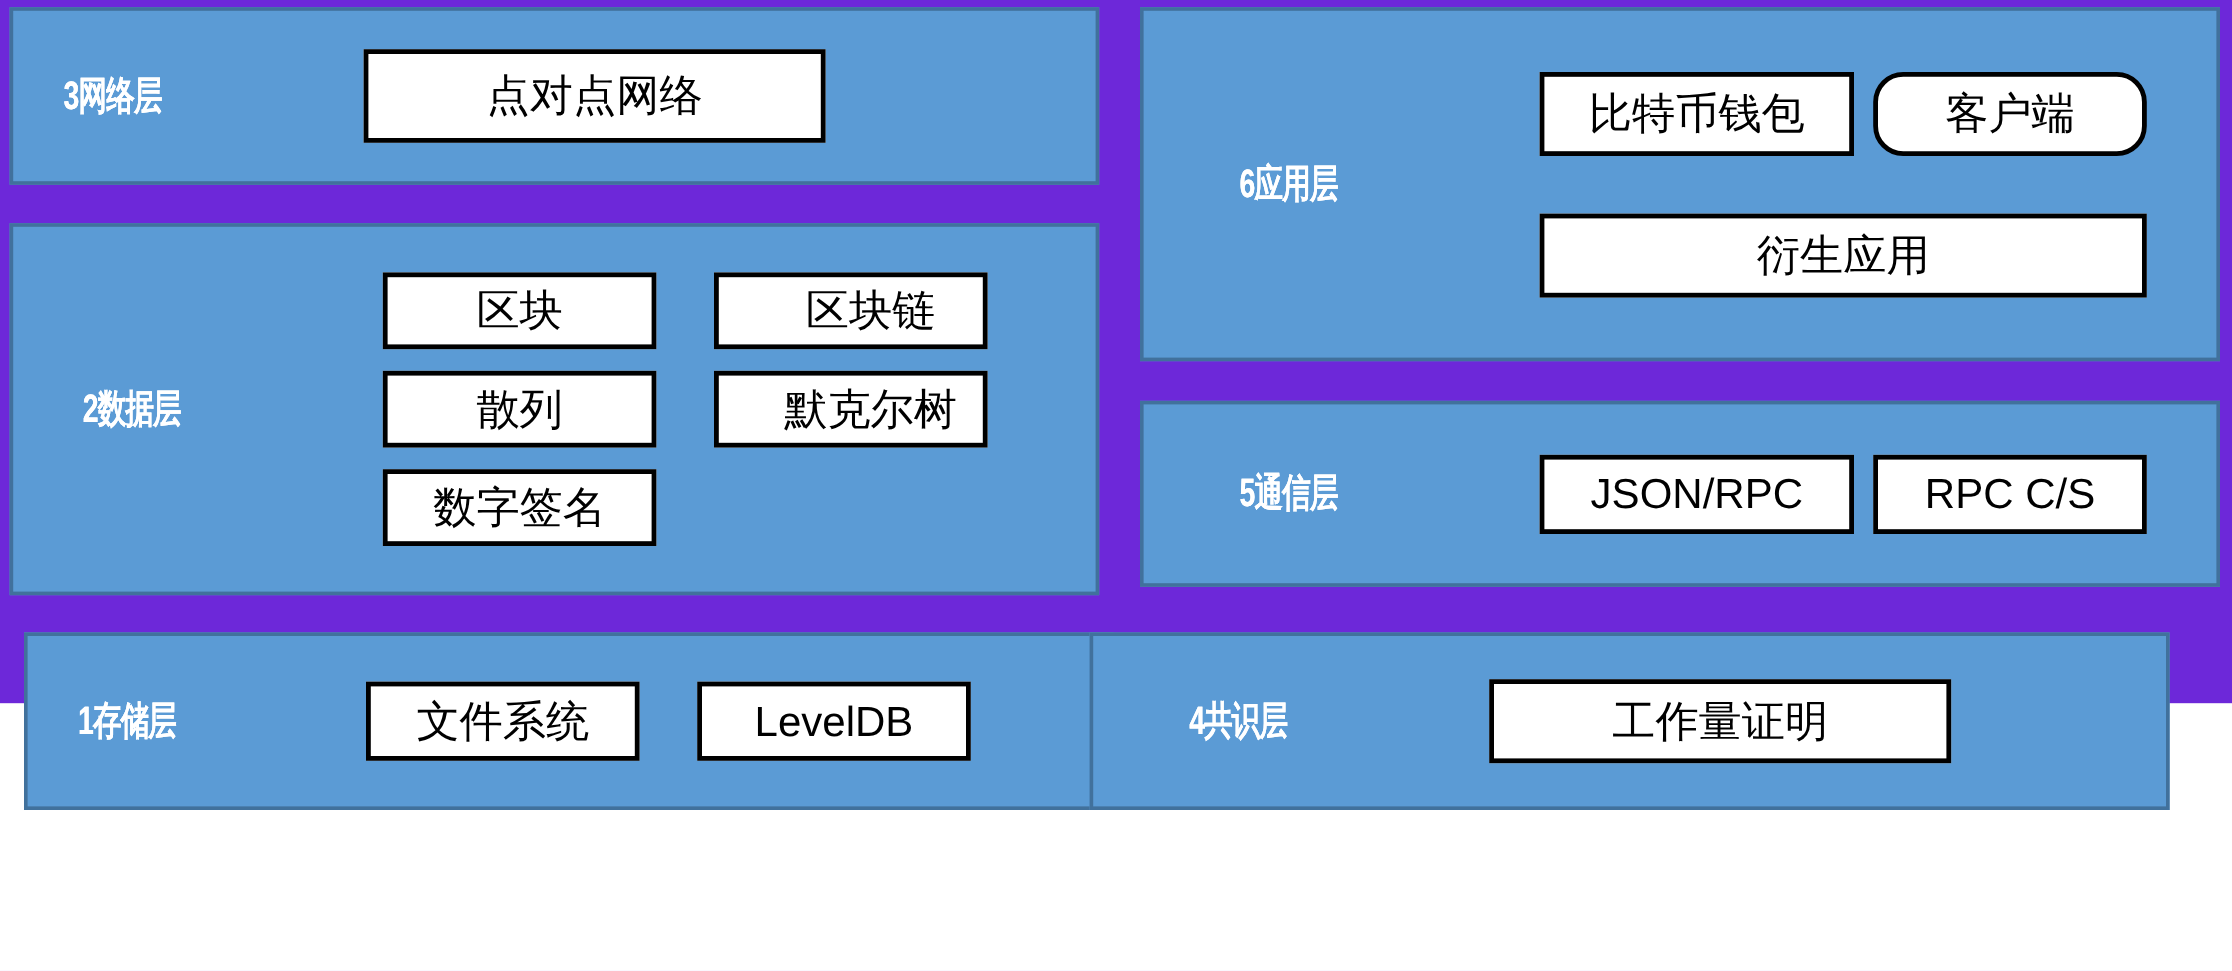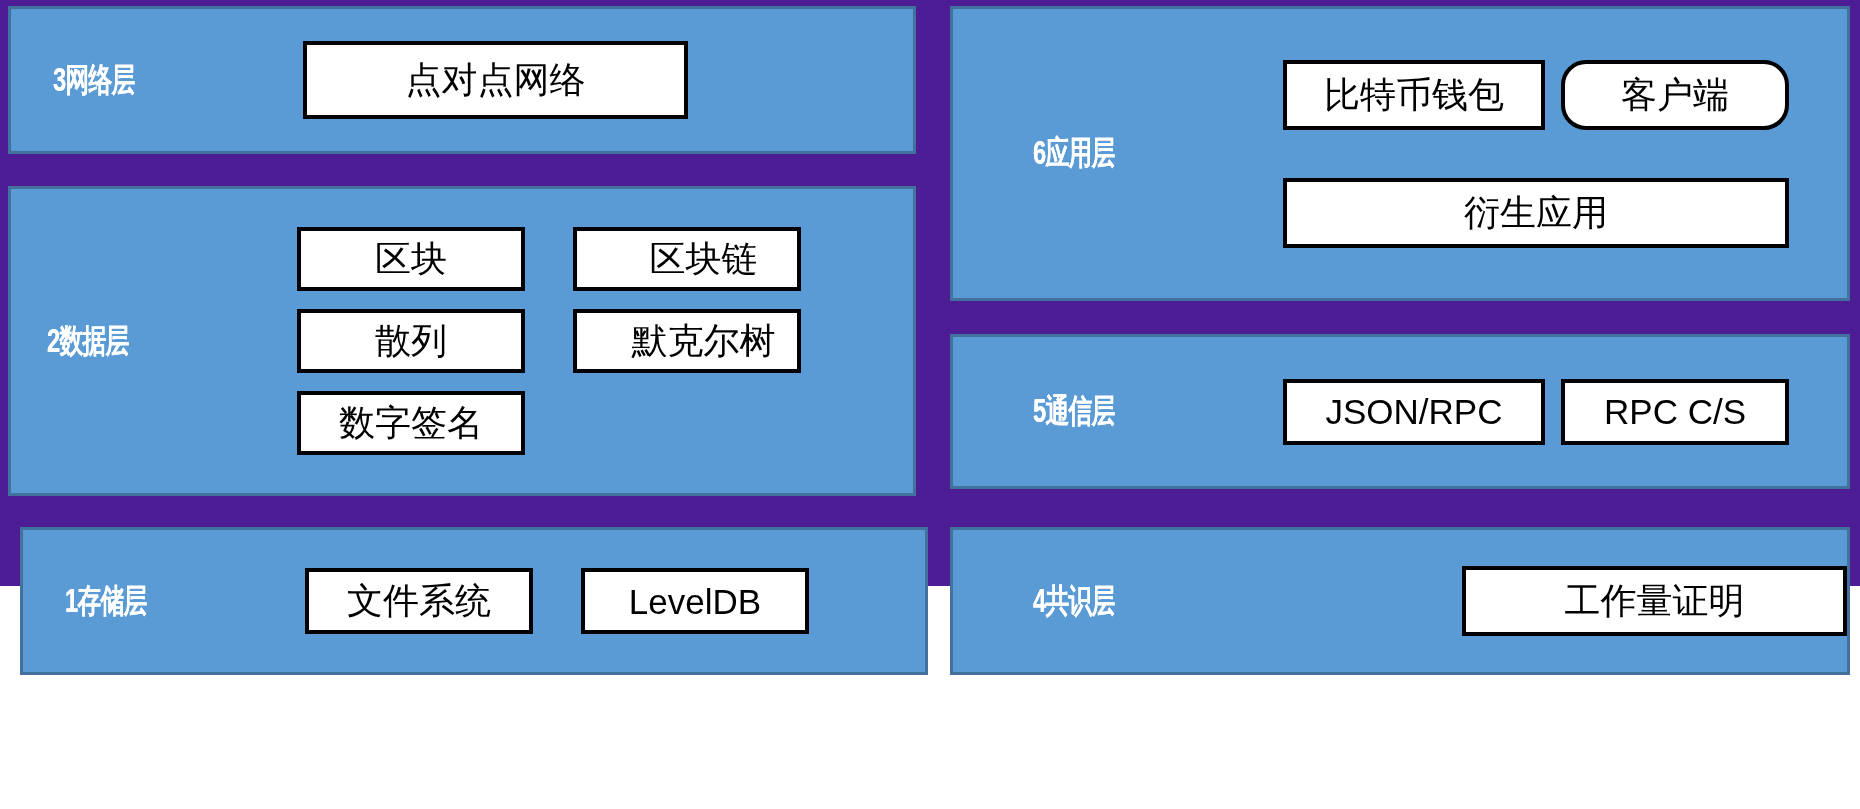--- a/index.html
+++ b/index.html
@@ -11,21 +11,21 @@
     width: 1860px;
     height: 809px;
     font-family: "Liberation Sans", "DejaVu Sans", sans-serif;
     overflow: hidden;
   }
 
   #canvas {
     position: relative;
     width: 1860px;
     height: 586px;
-    background: #4c1d95;
+    background: #6d28d9;
   }
 
   
   .panel {
     position: absolute;
     background: #5B9BD5;
     border: 3px solid #41719C;
     box-sizing: border-box;
     display: flex;
     align-items: center;
@@ -82,25 +82,25 @@
   }
 
   
   
   #panel-network  { left: 8px;  top: 6px;   width: 908px; height: 148px; }
   #panel-data     { left: 8px;  top: 186px; width: 908px; height: 310px; }
   #panel-storage  { left: 8px;  top: 527px; width: 908px; height: 148px; margin-left: 12px; }
   
   #panel-app      { left: 950px; top: 6px;   width: 900px; height: 295px; }
   #panel-comm     { left: 950px; top: 334px; width: 900px; height: 155px; }
-  #panel-consensus{ left: 950px; top: 527px; width: 900px; height: 148px; justify-content: space-between; }
+  #panel-consensus{ left: 908px; top: 527px; width: 900px; height: 148px; }
 
   
   #panel-network   .title-slot { width: 250px; padding-left: 42px; }
-  #panel-data      .title-slot { width: 250px; padding-left: 36px; }
+  #panel-data      .title-slot { width: 250px; padding-left: 58px; }
   #panel-storage   .title-slot { width: 240px; padding-left: 42px; }
   #panel-app       .title-slot { width: 250px; padding-left: 80px; }
   #panel-comm      .title-slot { width: 250px; padding-left: 80px; }
   #panel-consensus .title-slot { width: 250px; padding-left: 80px; }
 
   
   #box-p2p        { width: 385px; height: 78px; }
 
   .data-box       { width: 228px; height: 64px; }
   #panel-data .row { margin-bottom: 18px; }

